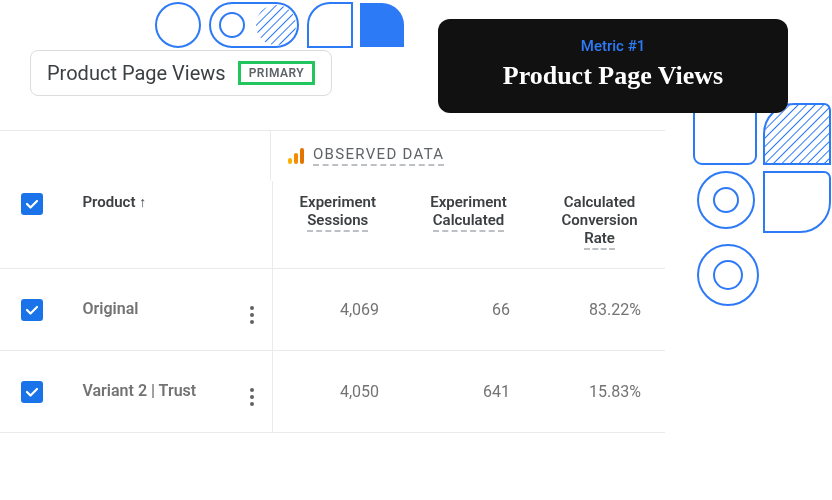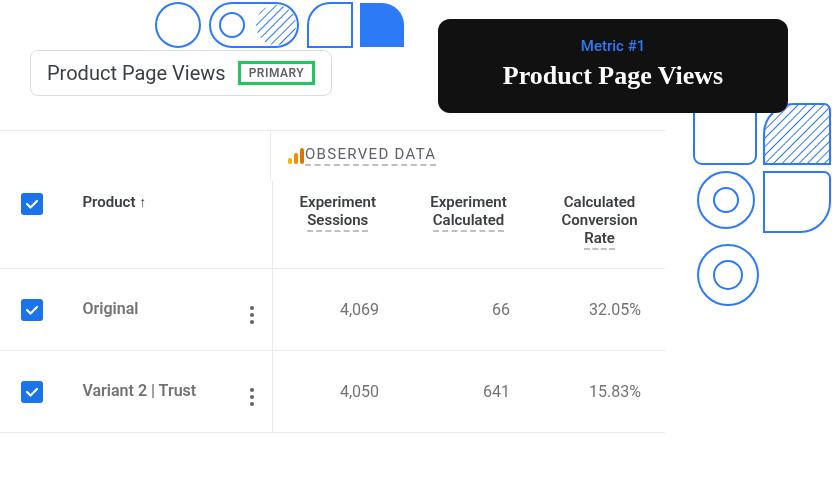--- a/index.html
+++ b/index.html
@@ -96,20 +96,21 @@
       width: 665px;
     }
 
     
     .observed-header {
       border-left: 1px solid #e8eaed;
       margin-left: 270px;
       padding: 14px 0 14px 16px;
       display: flex;
       align-items: center;
+      gap: 8px;
       border-bottom: 1px solid transparent;
     }
     .observed-label {
       font-size: 15px;
       letter-spacing: 1.3px;
       color: #5f6368;
       border-bottom: 2px dashed #bdc1c6;
       padding-bottom: 1px;
     }
 
@@ -276,21 +277,21 @@
                 </svg>
               </div></td>
           <td class="cell-name">Original</td>
           <td class="cell-kebab"><div class="kebab-icon">
                 <span></span>
                 <span></span>
                 <span></span>
               </div></td>
           <td class="cell-sessions">4,069</td>
           <td class="cell-conversions">66</td>
-          <td class="cell-rate">32.05%</td>
+          <td class="cell-rate">83.22%</td>
         </tr>
         <tr>
           <td class="cell-chk"><div class="checkbox">
                 <svg width="14" height="14" viewBox="0 0 14 14">
                   <path d="M2 7 L5.5 10.5 L12 4" stroke="#fff" stroke-width="2.2" fill="none" stroke-linecap="round" stroke-linejoin="round"></path>
                 </svg>
               </div></td>
           <td class="cell-name">Variant 2 | Trust</td>
           <td class="cell-kebab"><div class="kebab-icon">
                 <span></span>

